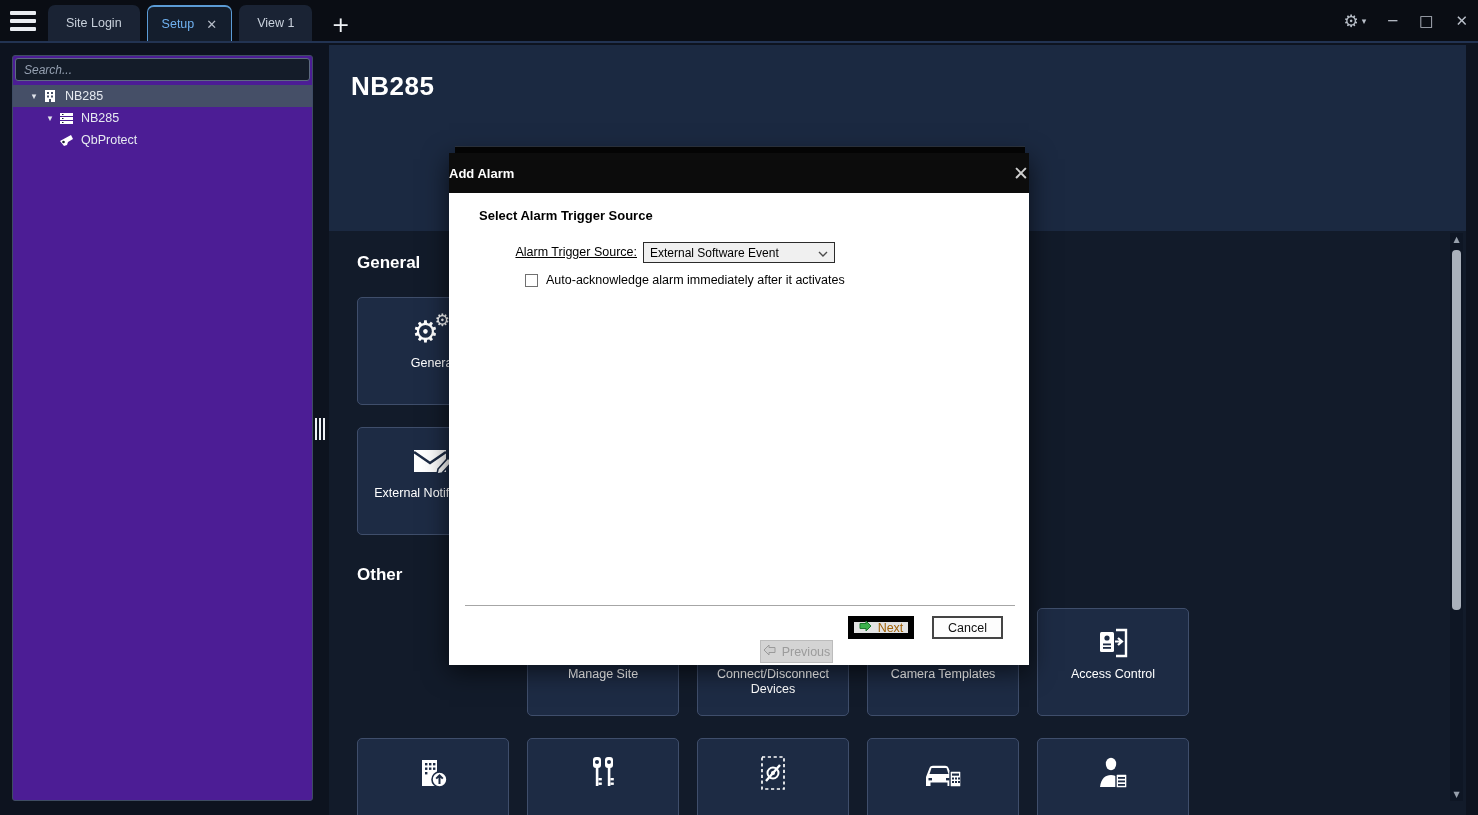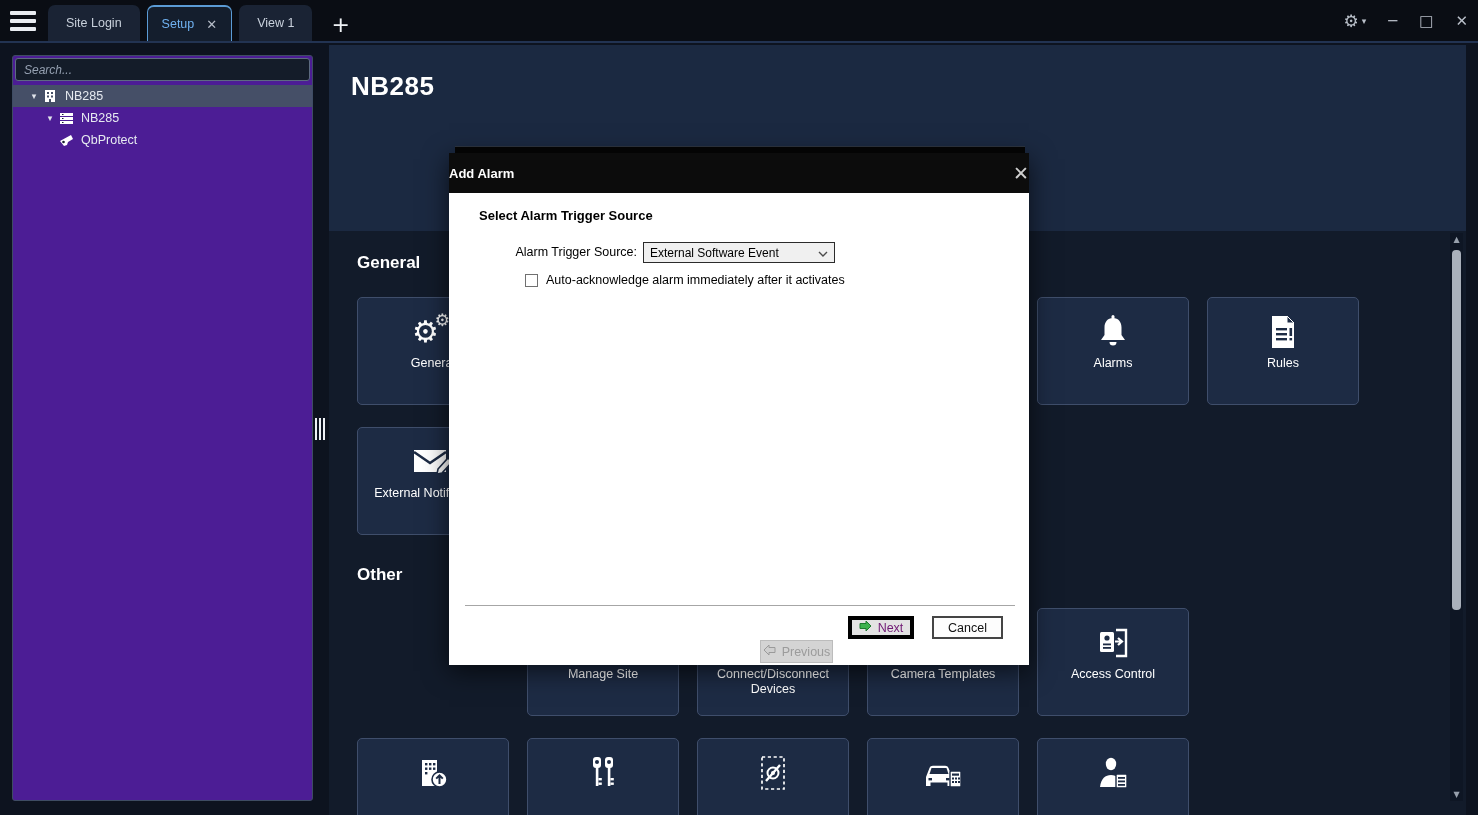--- a/index.html
+++ b/index.html
@@ -83,33 +83,33 @@
   .dialog-behind { position:absolute; left:455px; top:146px; width:570px; height:10px;
                    background:#050505; border-top:1px solid #2e3540; z-index:19; }
   .dialog { position:absolute; left:449px; top:153px; width:580px; height:512px; z-index:20;
             background:#ffffff; box-shadow:0 6px 24px rgba(0,0,0,.65); }
   .dialog-titlebar { position:absolute; left:0; top:0; width:100%; height:40px; background:#0c0c0c;
             display:flex; align-items:center; justify-content:space-between; padding:0 0; }
   .dialog-title { color:#fff; font-size:13px; font-weight:bold; }
   .dialog-close { color:#cfcfcf; font-size:19px; font-family:"DejaVu Sans",sans-serif; cursor:pointer; }
   .step-heading { position:absolute; left:30px; top:55px; color:#000; font-size:13px; font-weight:bold; }
   .form-label { position:absolute; left:30px; top:92px; width:158px; text-align:right;
-                color:#000; font-size:12.5px; }
+                color:#000; font-size:12.5px;text-decoration:underline; }
   .combo { position:absolute; left:194px; top:89px; width:192px; height:21px; background:#f0f0f0;
            border:1px solid #2b2b2b; display:flex; align-items:center; justify-content:space-between;
            padding:0 6px; font-size:12px; color:#000; cursor:pointer; }
   .checkbox { position:absolute; left:76px; top:121px; width:13px; height:13px;
               background:#fff; border:1px solid #707070; }
   .checkbox-label { position:absolute; left:97px; top:120px; color:#000; font-size:12.5px; }
   .dialog-sep { position:absolute; left:16px; top:452px; width:550px; height:1px; background:#a6a6a6; }
   .btn { position:absolute; top:463px; height:23px; display:flex; align-items:center;
          justify-content:center; gap:6px; font-size:12.5px;
          font-family:"Liberation Sans",sans-serif; cursor:pointer; }
   .btn-previous { left:311px; width:73px; background:#d4d4d4; border:1px solid #bcbcbc; color:#9b9b9b;margin-top:24px; }
-  .btn-next     { left:399px; width:66px; background:#e3e3e3; border:4px solid #000000; color:#701a75; }
+  .btn-next     { left:399px; width:66px; background:#e3e3e3; border:6px solid #000000; color:#a16207; }
   .btn-cancel   { left:483px; width:71px; background:#fdfdfd; border:2px solid #454545; color:#111;align-items:center; }
 </style>
 </head>
 <body>
 
 <div class="app">
 
   <div class="topbar">
     <div class="hamburger">
         <div></div>
@@ -204,46 +204,20 @@
 
     <div class="section-heading h-general">General</div>
 
     <div class="tile c1 r1">
       <div class="tile-icon glyph">
         <span class="gear-big">⚙</span>
           <span class="gear-small">⚙</span>
       </div>
       <div class="tile-label">General</div>
     </div>
-    <div class="tile c5 r1">
-      <div class="tile-icon">
-        <svg width="36" height="38" viewBox="0 0 36 38">
-            <rect x="16.5" y="2" width="3" height="4" rx="1.5" fill="#fff"></rect>
-            <path d="M18 5c-5.5 0-8.5 4.2-8.5 9.5V22l-3.5 5h24l-3.5-5v-7.5C26.5 9.2 23.5 5 18 5z" fill="#fff"></path>
-            <path d="M14.5 29a3.5 3.5 0 0 0 7 0z" fill="#fff"></path>
-          </svg>
-      </div>
-      <div class="tile-label">Alarms</div>
-    </div>
-    <div class="tile c6 r1">
-      <div class="tile-icon">
-        <svg width="30" height="36" viewBox="0 0 30 36">
-            <path d="M4 2h15l7 7v25H4z" fill="#fff"></path>
-            <path d="M19 2v7h7z" fill="#1d2b44" stroke="#fff" stroke-width="1"></path>
-            <g fill="#1d2b44">
-              <rect x="8" y="14" width="11" height="2.4"></rect>
-              <rect x="8" y="19" width="11" height="2.4"></rect>
-              <rect x="8" y="24" width="11" height="2.4"></rect>
-              <rect x="21.5" y="14" width="2.6" height="8"></rect>
-              <rect x="21.5" y="24" width="2.6" height="2.4"></rect>
-            </g>
-          </svg>
-      </div>
-      <div class="tile-label">Rules</div>
-    </div>
 
     <div class="tile c1 r2">
       <div class="tile-icon">
         <svg width="42" height="34" viewBox="0 0 42 34">
             <rect x="2" y="5" width="32" height="22" fill="#fff"></rect>
             <path d="M2 7l16 11L34 7" stroke="#1d2b44" stroke-width="2.6" fill="none"></path>
             <path d="M26 24 36 13l4 4-10 11-5 1z" fill="#fff" stroke="#1d2b44" stroke-width="1.6"></path>
           </svg>
       </div>
       <div class="tile-label">External Notifications</div>

